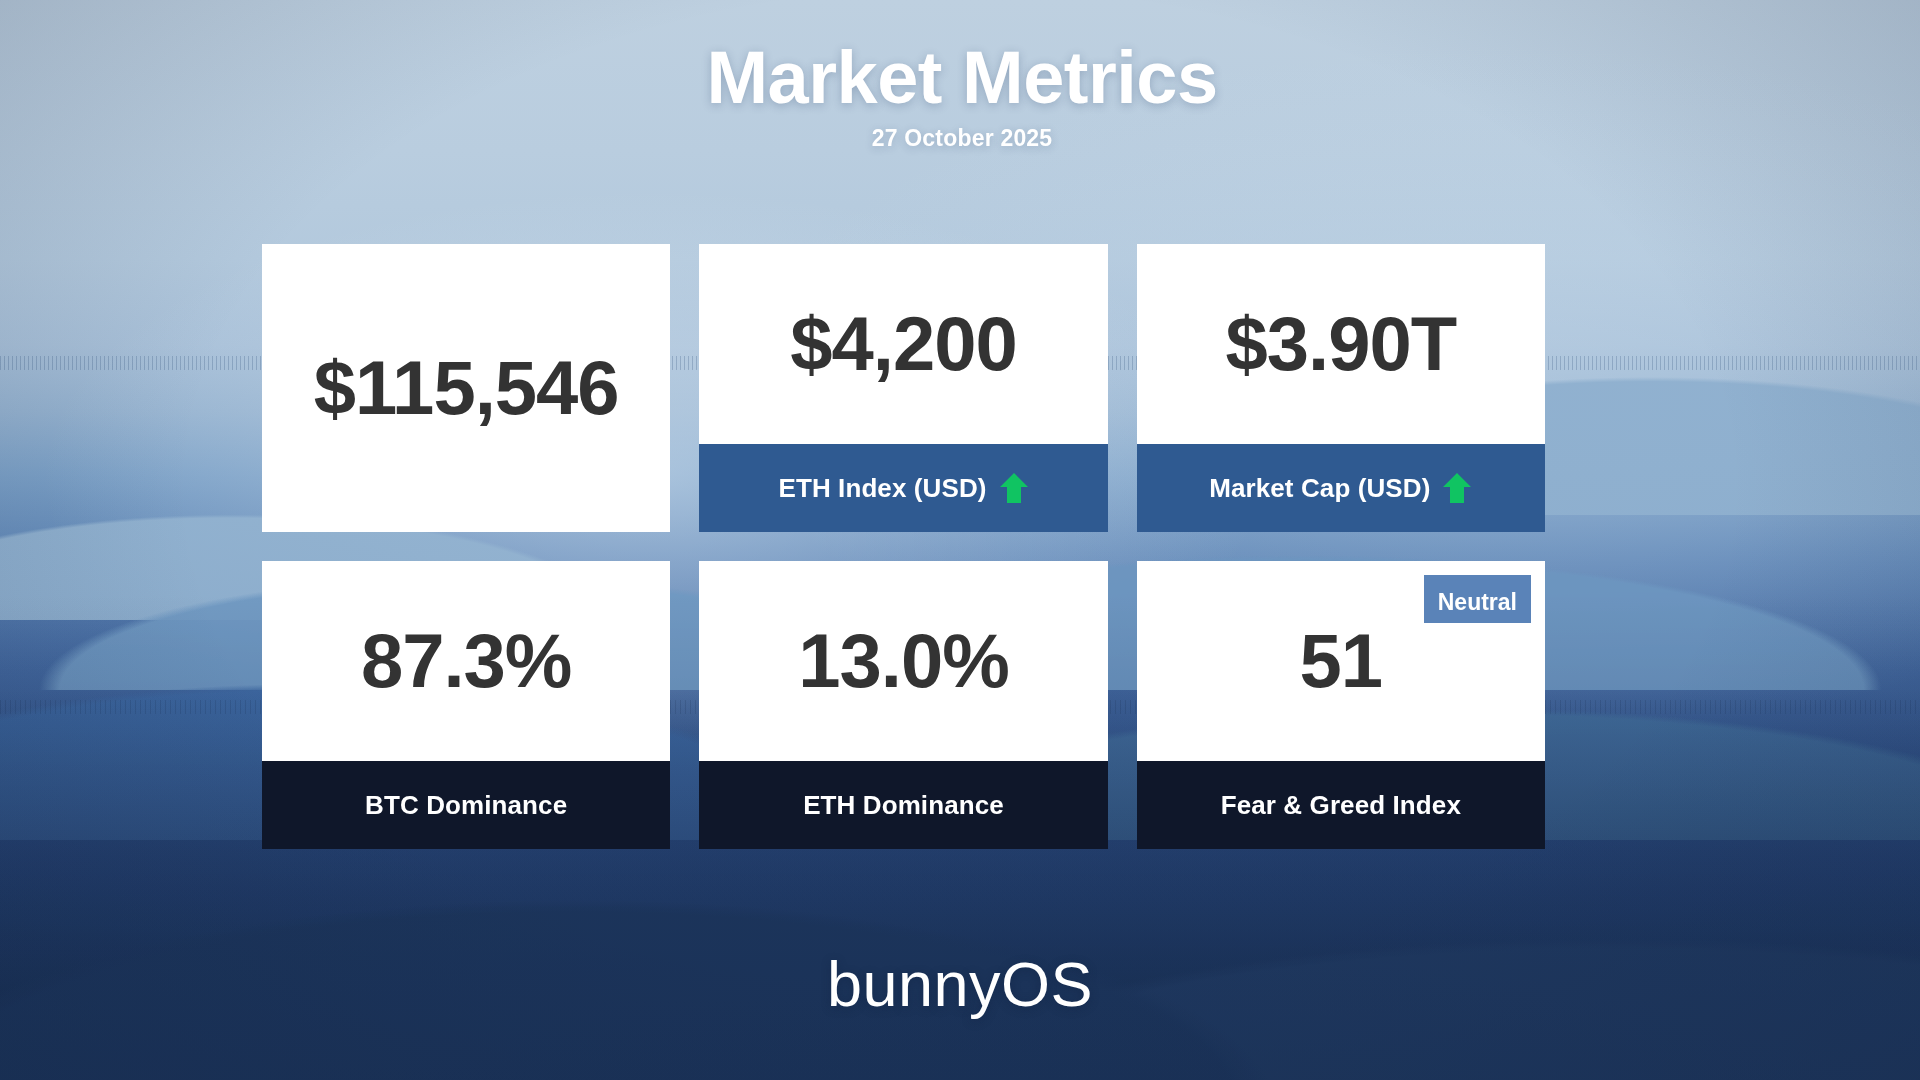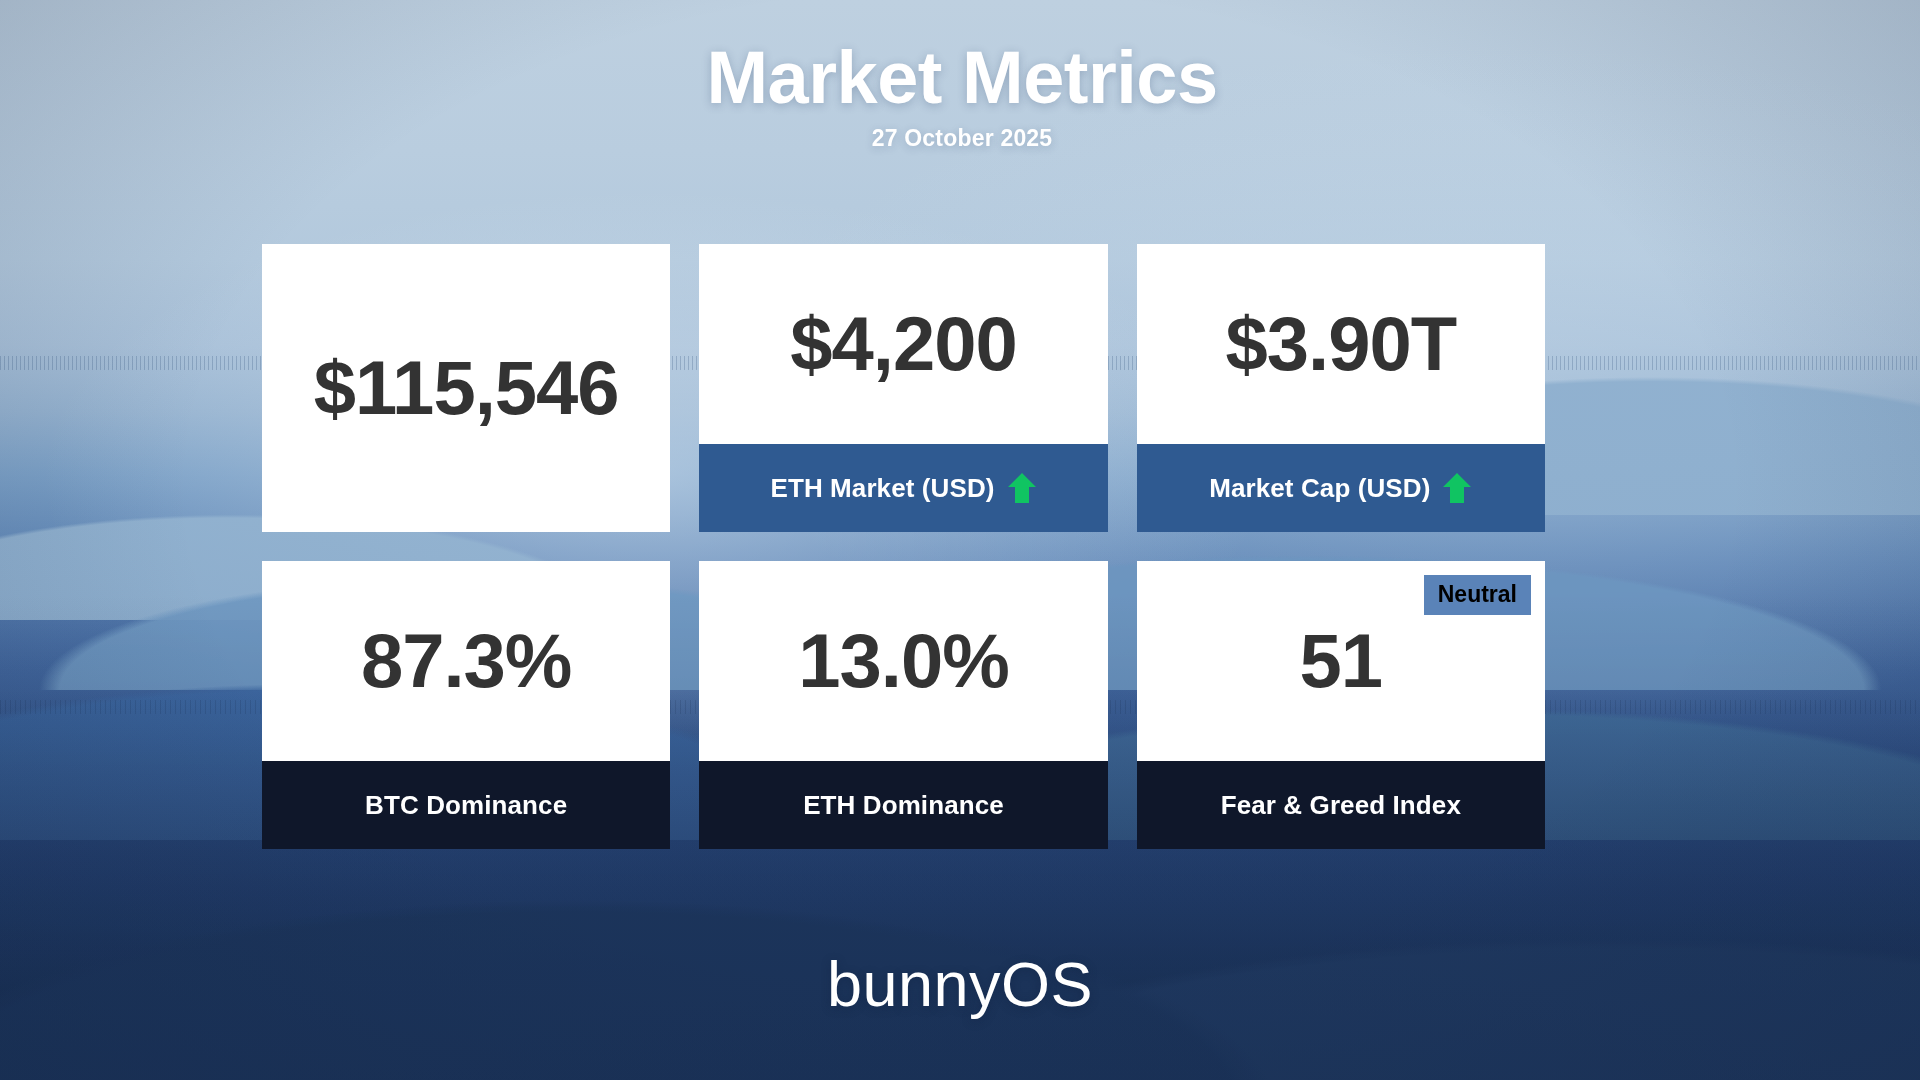--- a/index.html
+++ b/index.html
@@ -141,23 +141,23 @@
     gap:12px;
   }
   .row2 .card-footer { background:#0f172a; }
   .card-label {
     font-size:26px; font-weight:bold; color:#ffffff;
     letter-spacing:0.1px; white-space:nowrap;
   }
   .arrow-up { display:block; width:30px; height:34px; flex:0 0 auto; }
   .badge {
     position:absolute; top:14px; right:14px;
-    background:#5a83b8; color:#000000;
+    background:#5a83b8; color:#ffffff;
     font-size:23px; font-weight:bold;
-    padding:8px 14px 9px; line-height:1;
+    padding:16px 14px 9px; line-height:1;
   }
 
   
   .brand {
     position:absolute; left:0; width:100%; top:948px;
     text-align:center; z-index:5;
     font-size:63px; font-weight:400; color:#ffffff;
     letter-spacing:0.5px;
     text-shadow:0 2px 10px rgba(14,30,58,.35);
   }
@@ -189,21 +189,21 @@
       <div class="card-body">
         <span class="card-value">$115,546</span>
       </div>
     </div>
 
     <div class="card">
       <div class="card-body">
         <span class="card-value">$4,200</span>
       </div>
       <div class="card-footer">
-        <span class="card-label">ETH Market (USD)</span>
+        <span class="card-label">ETH Index (USD)</span>
         <svg class="arrow-up" viewBox="0 0 30 34">
           <polygon points="15,2 29,16 22,16 22,32 8,32 8,16 1,16" fill="#10c462"></polygon>
         </svg>
       </div>
     </div>
 
     <div class="card">
       <div class="card-body">
         <span class="card-value">$3.90T</span>
       </div>

